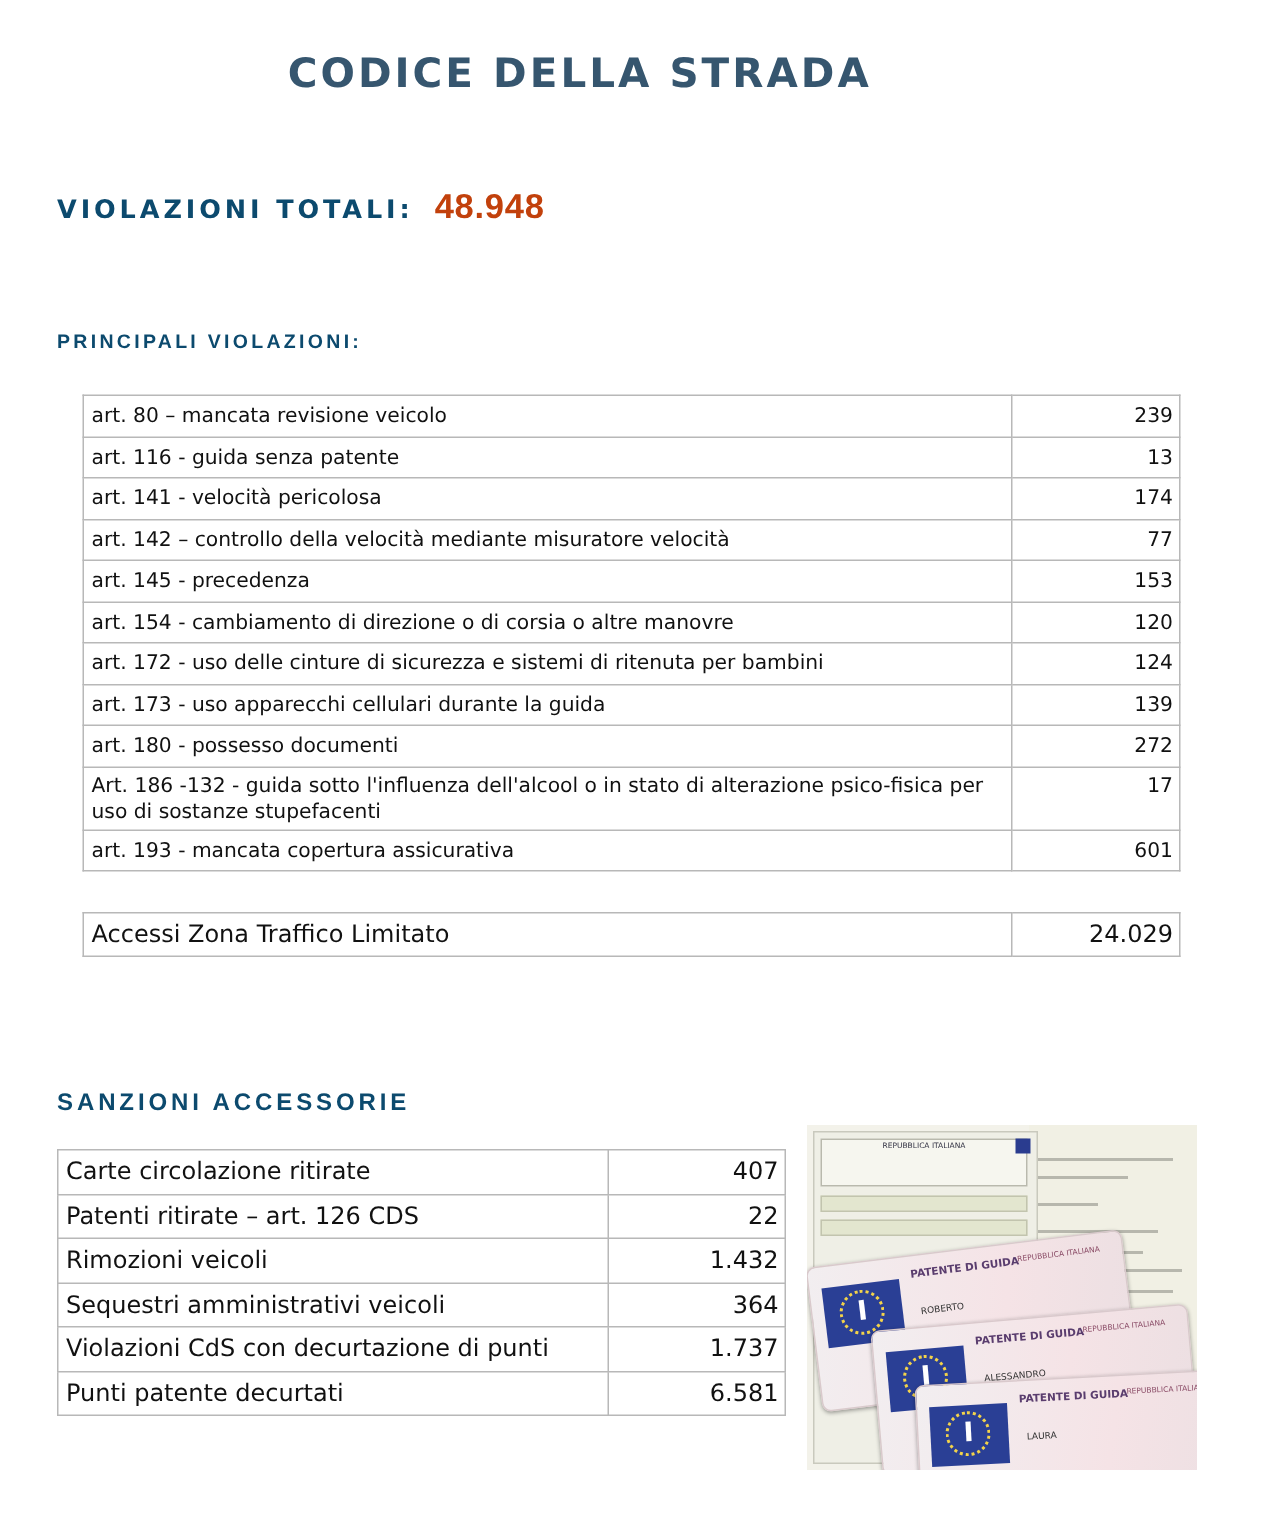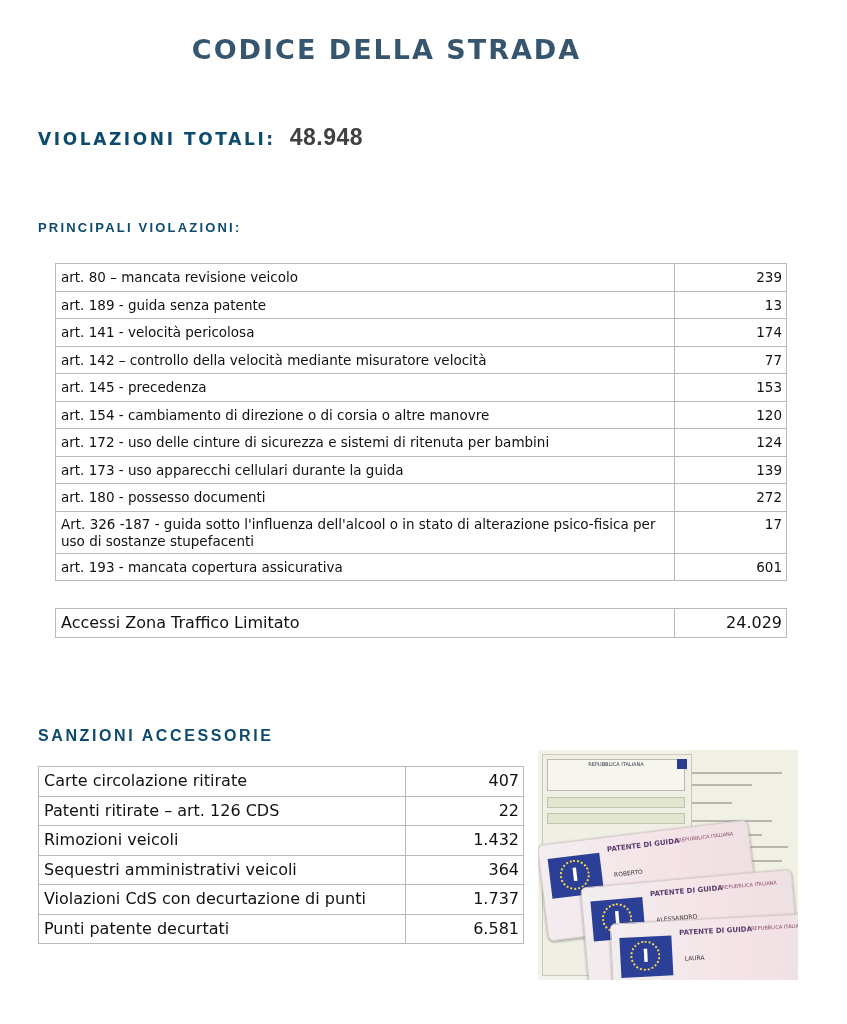--- a/index.html
+++ b/index.html
@@ -6,21 +6,21 @@
     body { width: 847px; height: 1024px; position: relative; overflow: hidden; font-family: "DejaVu Sans", sans-serif; color: #111; }
 
     .title {
       position: absolute; left: 0; top: 34px; width: 773px; text-align: center;
       font-family: "DejaVu Sans", sans-serif; font-weight: bold; font-size: 27px;
       letter-spacing: 2px; color: #36566f;
     }
 
     .totals { position: absolute; left: 38px; top: 124px; display: flex; align-items: baseline; }
     .totals-label { font-family: "DejaVu Sans", sans-serif; font-weight: bold; font-size: 17px; letter-spacing: 2.6px; color: #0c4a6e; }
-    .totals-value { font-family: "Liberation Sans", sans-serif; font-weight: bold; font-size: 23px; color: #404040; margin-left: 14px; letter-spacing: 0.5px; }
+    .totals-value { font-family: "Liberation Sans", sans-serif; font-weight: bold; font-size: 23px; color: #c2410c; margin-left: 14px; letter-spacing: 0.5px; }
 
     .section-label {
       position: absolute; font-family: Liberation Sans, sans-serif; font-weight: bold;
       color: #0c4a6e; letter-spacing: 2.2px;
     }
     .sec-principali { left: 38px; top: 220px; font-size: 13px; }
     .sec-sanzioni { left: 38px; top: 727px; font-size: 16px; letter-spacing: 2.6px; }
 
     table { border-collapse: collapse; position: absolute; padding-left: 16px; }
     td { border: 1px solid #b8b8b8; padding: 0 5px; vertical-align: top; }
@@ -73,21 +73,21 @@
 
 <div class="section-label sec-principali">PRINCIPALI VIOLAZIONI:</div>
 
 <table class="tbl-main">
   <tbody>
     <tr>
       <td class="desc">art. 80 – mancata revisione veicolo</td>
       <td class="num">239</td>
     </tr>
     <tr>
-      <td class="desc">art. 189 - guida senza patente</td>
+      <td class="desc">art. 116 - guida senza patente</td>
       <td class="num">13</td>
     </tr>
     <tr>
       <td class="desc">art. 141 - velocità pericolosa</td>
       <td class="num">174</td>
     </tr>
     <tr>
       <td class="desc">art. 142 – controllo della velocità mediante misuratore velocità</td>
       <td class="num">77</td>
     </tr>
@@ -105,21 +105,21 @@
     </tr>
     <tr>
       <td class="desc">art. 173 - uso apparecchi cellulari durante la guida</td>
       <td class="num">139</td>
     </tr>
     <tr>
       <td class="desc">art. 180 - possesso documenti</td>
       <td class="num">272</td>
     </tr>
     <tr>
-      <td class="desc two-line">Art. 326 -187 - guida sotto l'influenza dell'alcool o in stato di alterazione psico-fisica per uso di sostanze stupefacenti</td>
+      <td class="desc two-line">Art. 186 -132 - guida sotto l'influenza dell'alcool o in stato di alterazione psico-fisica per uso di sostanze stupefacenti</td>
       <td class="num two-line-num">17</td>
     </tr>
     <tr>
       <td class="desc">art. 193 - mancata copertura assicurativa</td>
       <td class="num">601</td>
     </tr>
   </tbody>
 </table>
 
 <table class="tbl-ztl">

